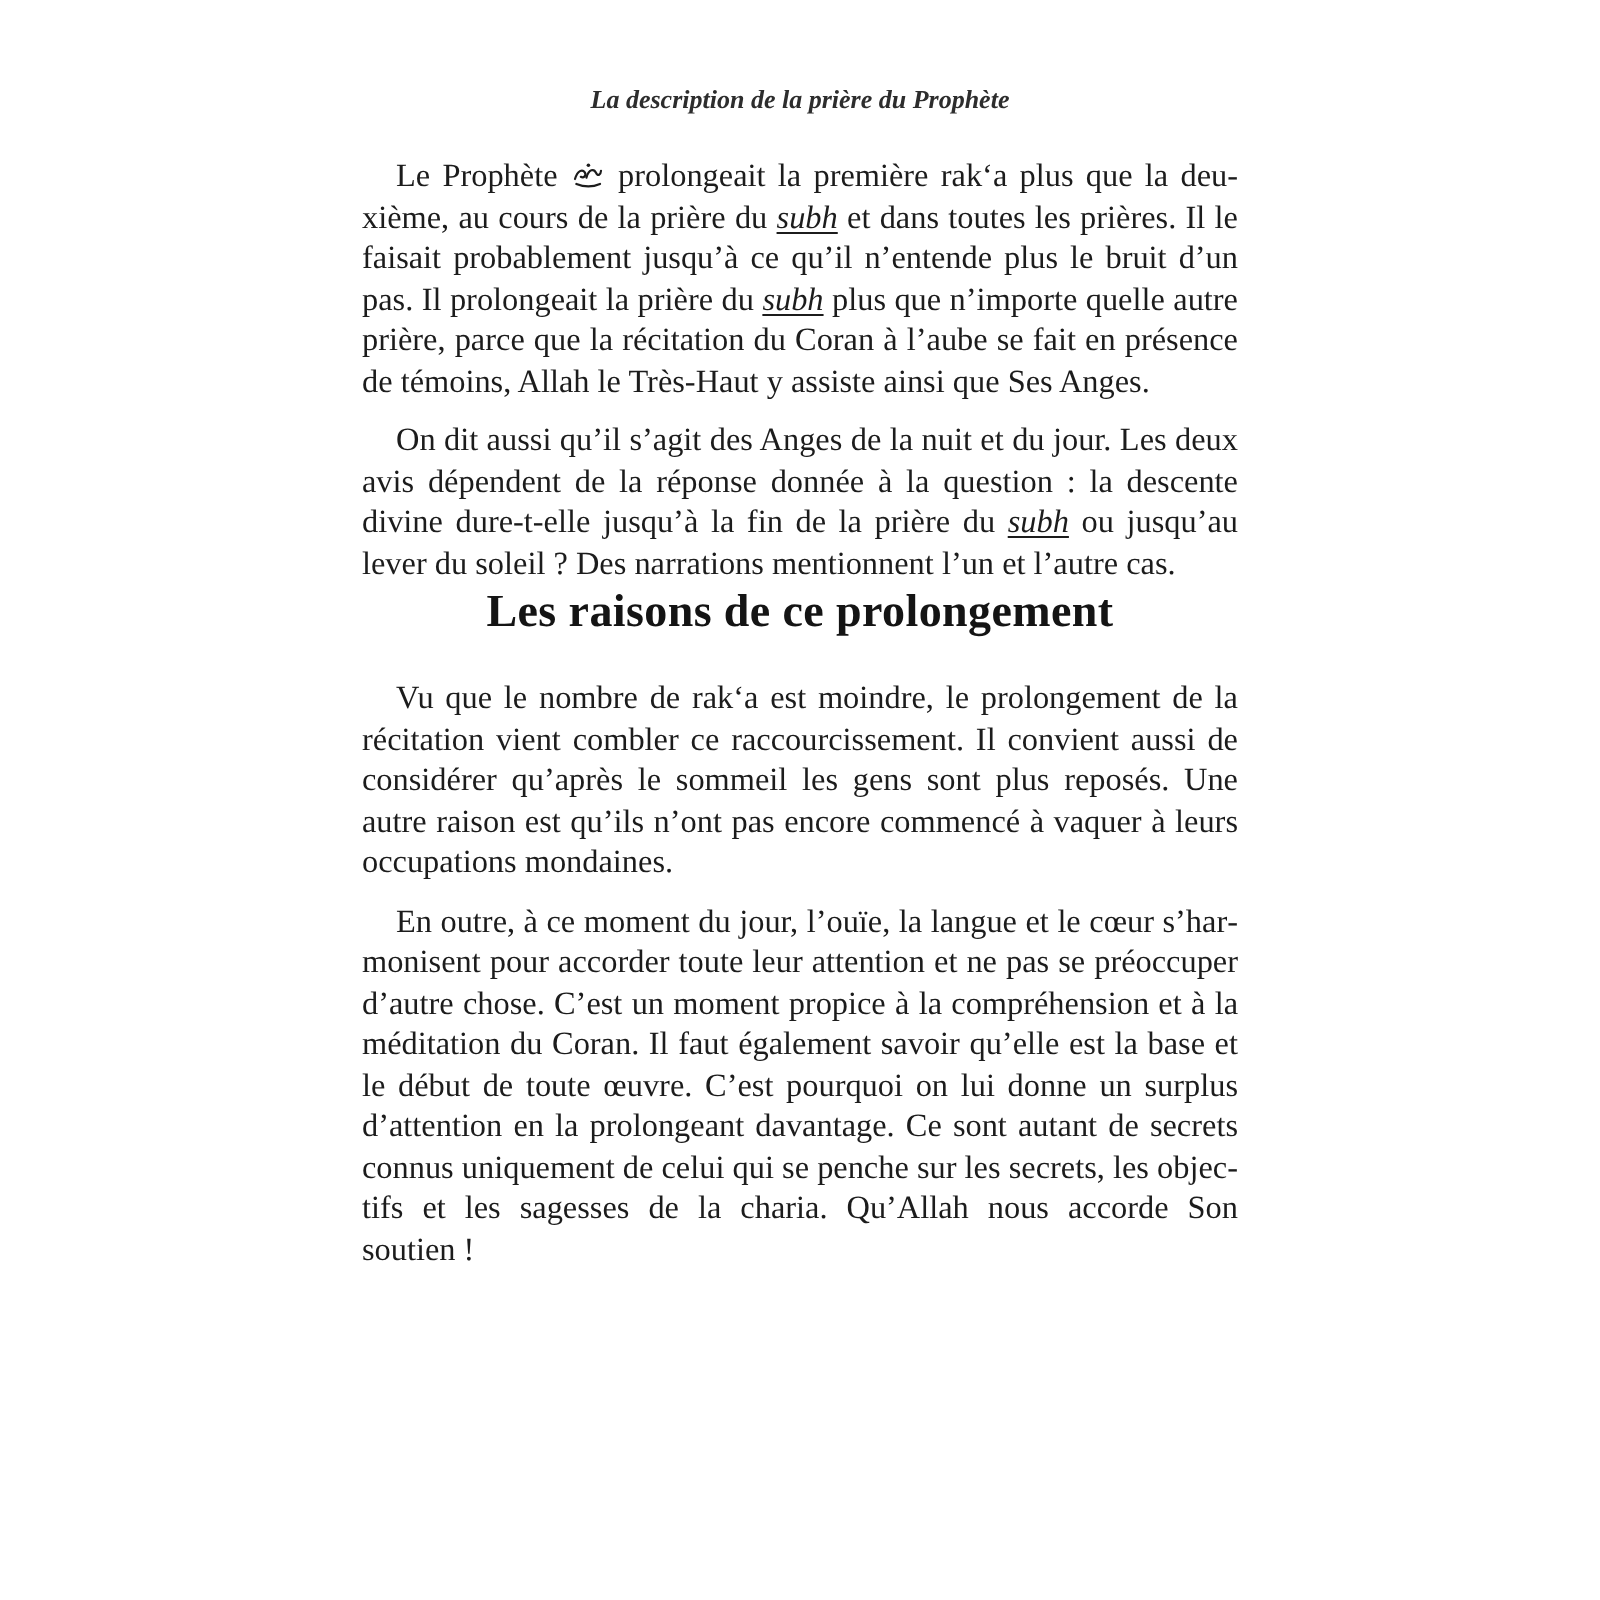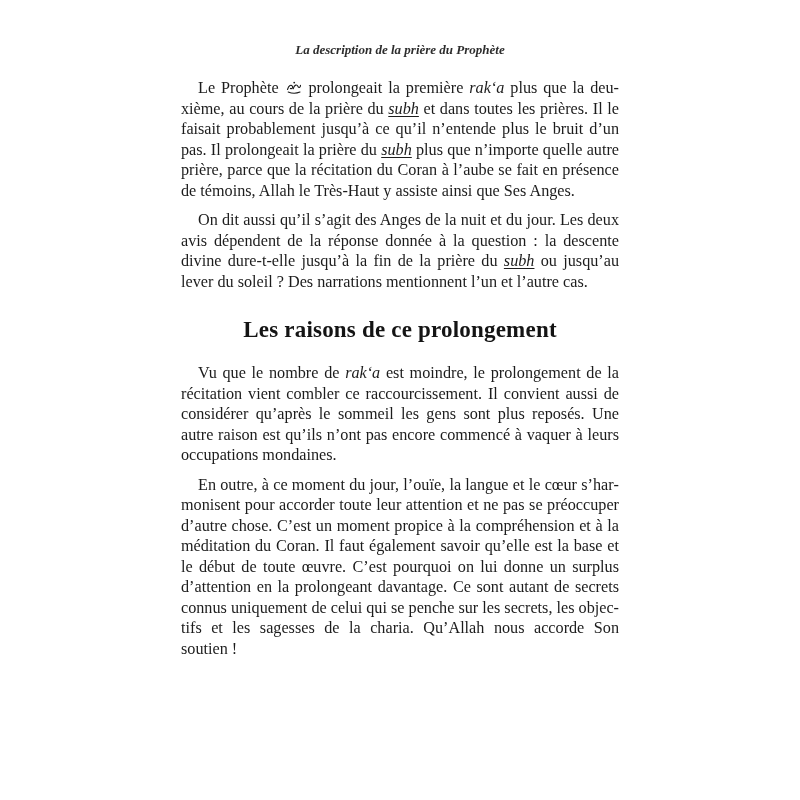--- a/index.html
+++ b/index.html
@@ -30,32 +30,32 @@
   .section-title {
     text-align: center;
     font-weight: bold;
     font-size: 23px;
     line-height: 27px;
     letter-spacing: 0.2px;
     color: #141414;
     margin: 0;
   }
   .title-1 { margin-top: 13px; }
-  .title-2 { margin-top: 24px; }
+  .title-2 { }
   p.body {
     margin: 9px 0 0 0;
     font-size: 16.2px;
     line-height: 20.5px;
     text-align: justify;
     text-indent: 17px;
     color: #1c1c1c;
   }
   p.body.first { margin-top: 20px; }
   .seg-plain { }
-  .seg-italic { font-style: italic; }
+  .seg-italic { }
   .seg-italic-underline {
     font-style: italic;
     text-decoration: underline;
     text-underline-offset: 2px;
   }
   .pbuh {
     display: inline-block;
     width: 16px;
     height: 13px;
     vertical-align: -1px;

